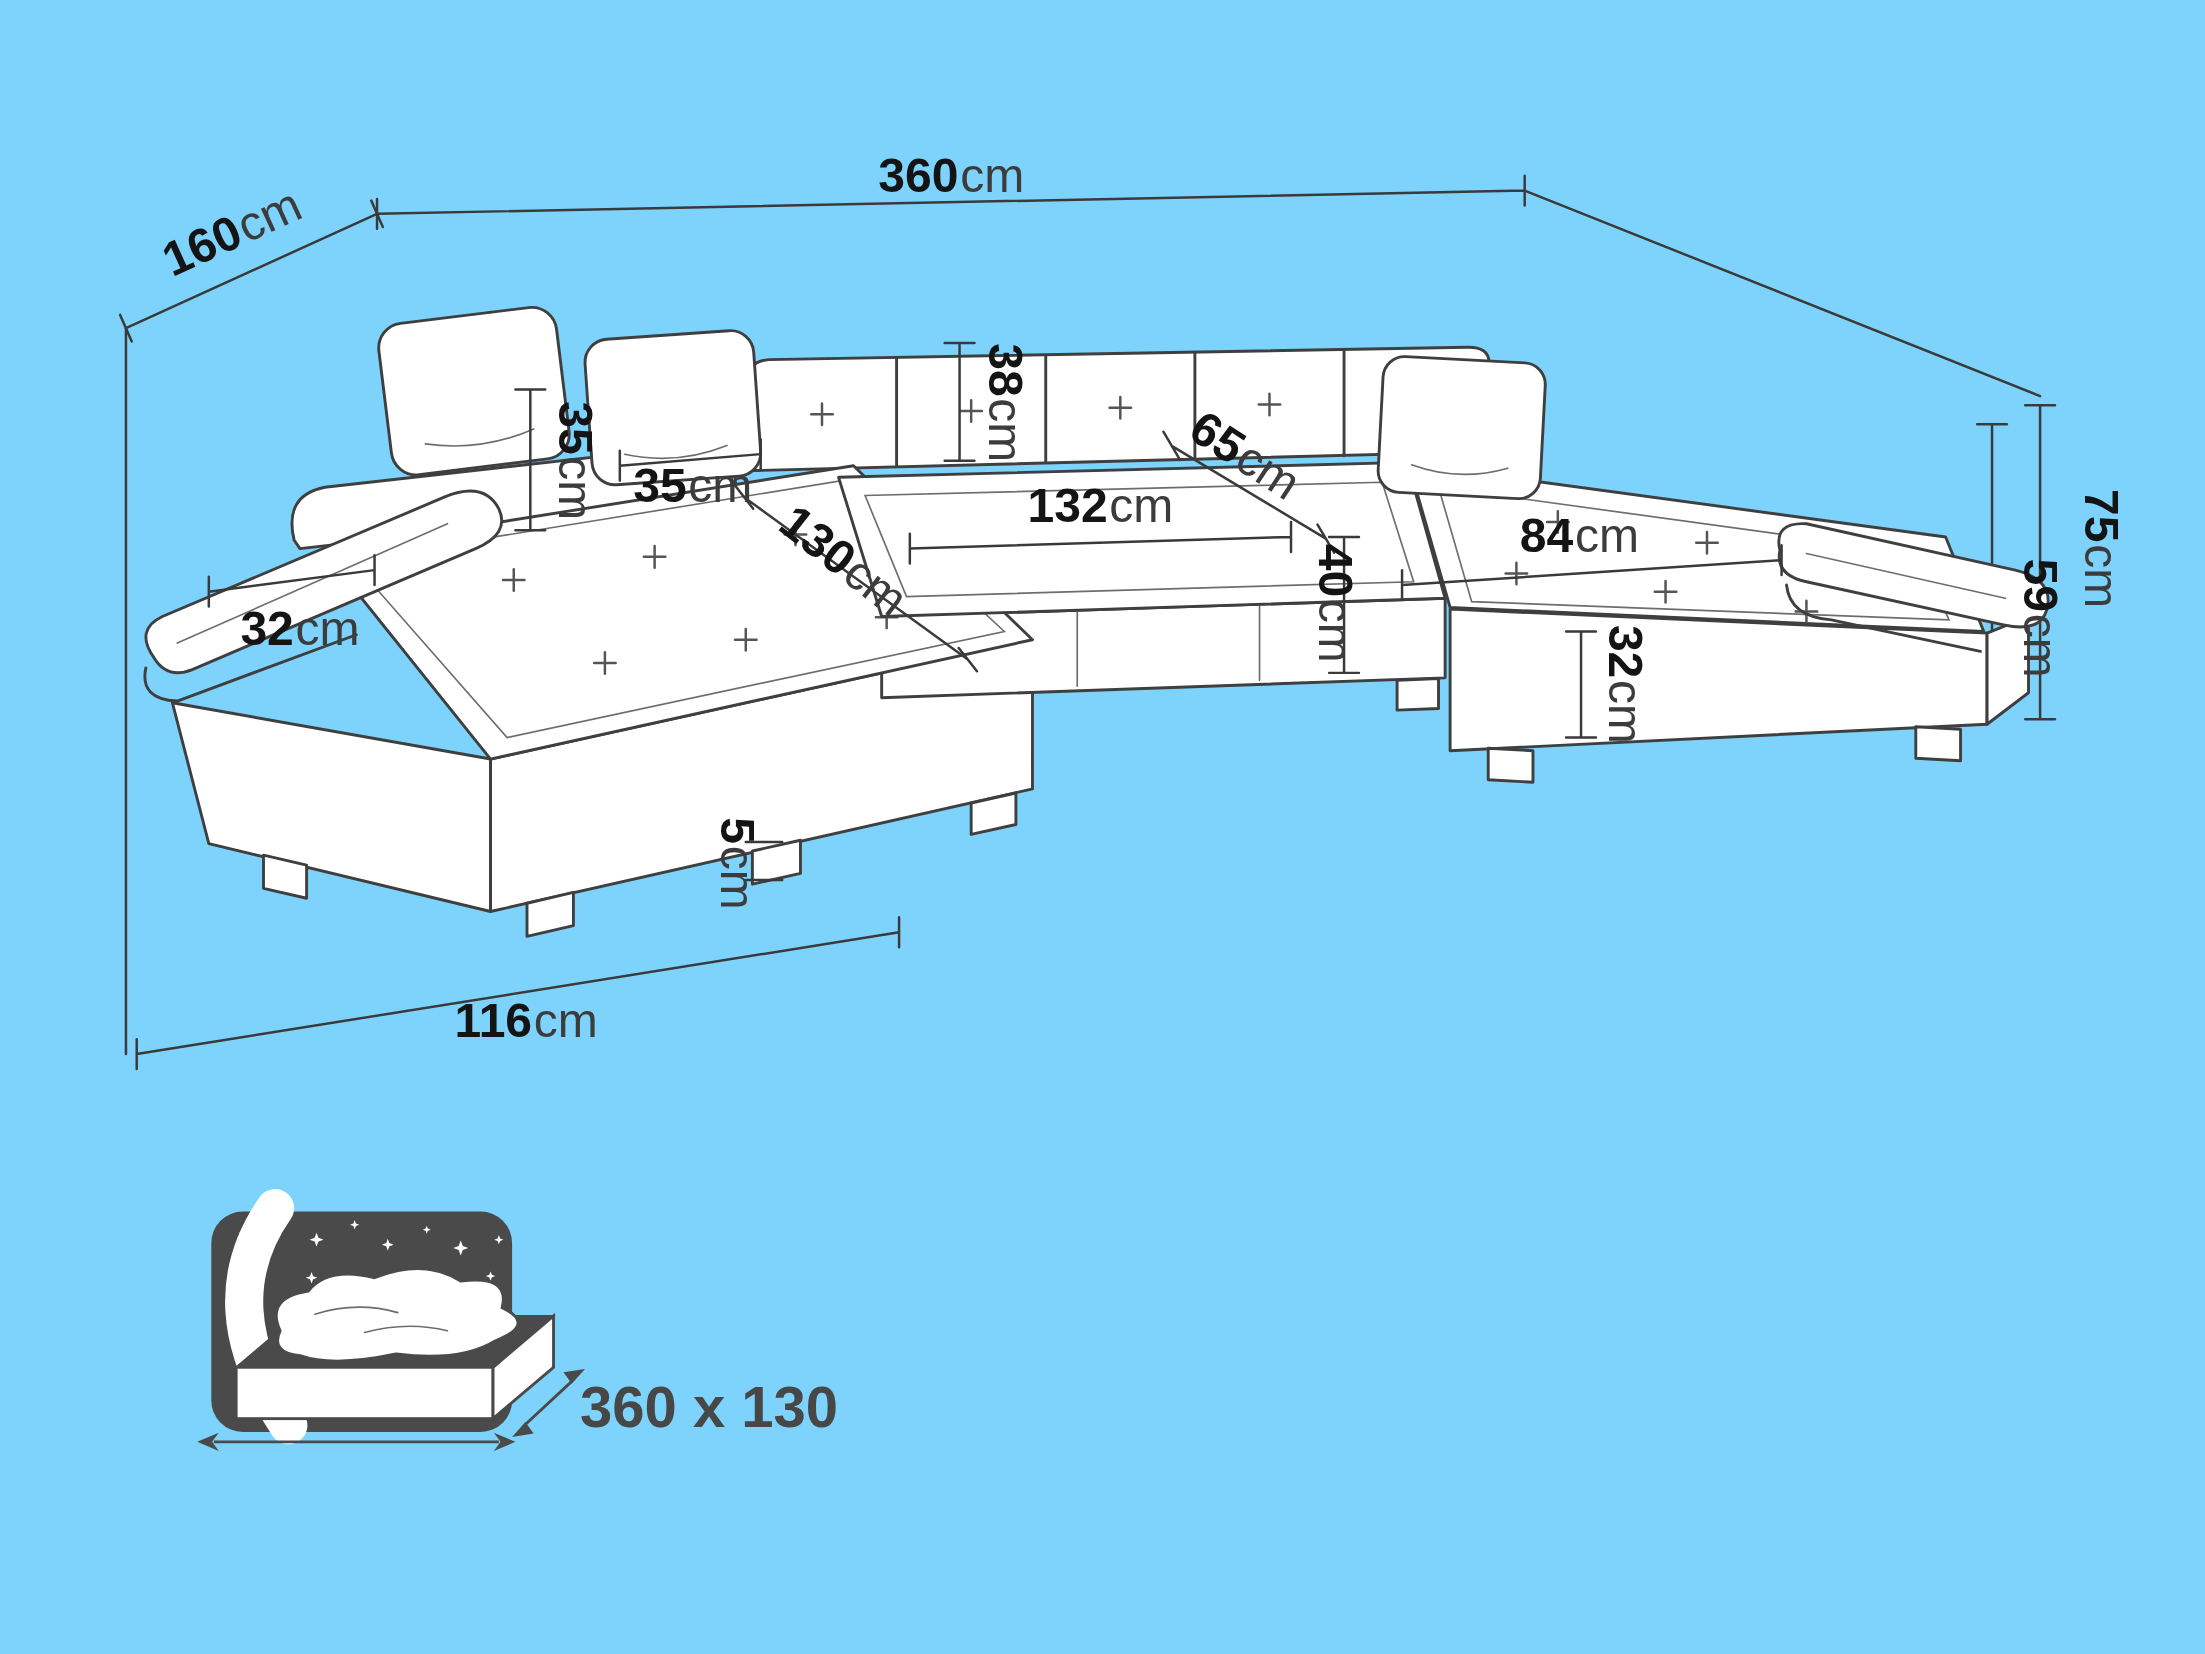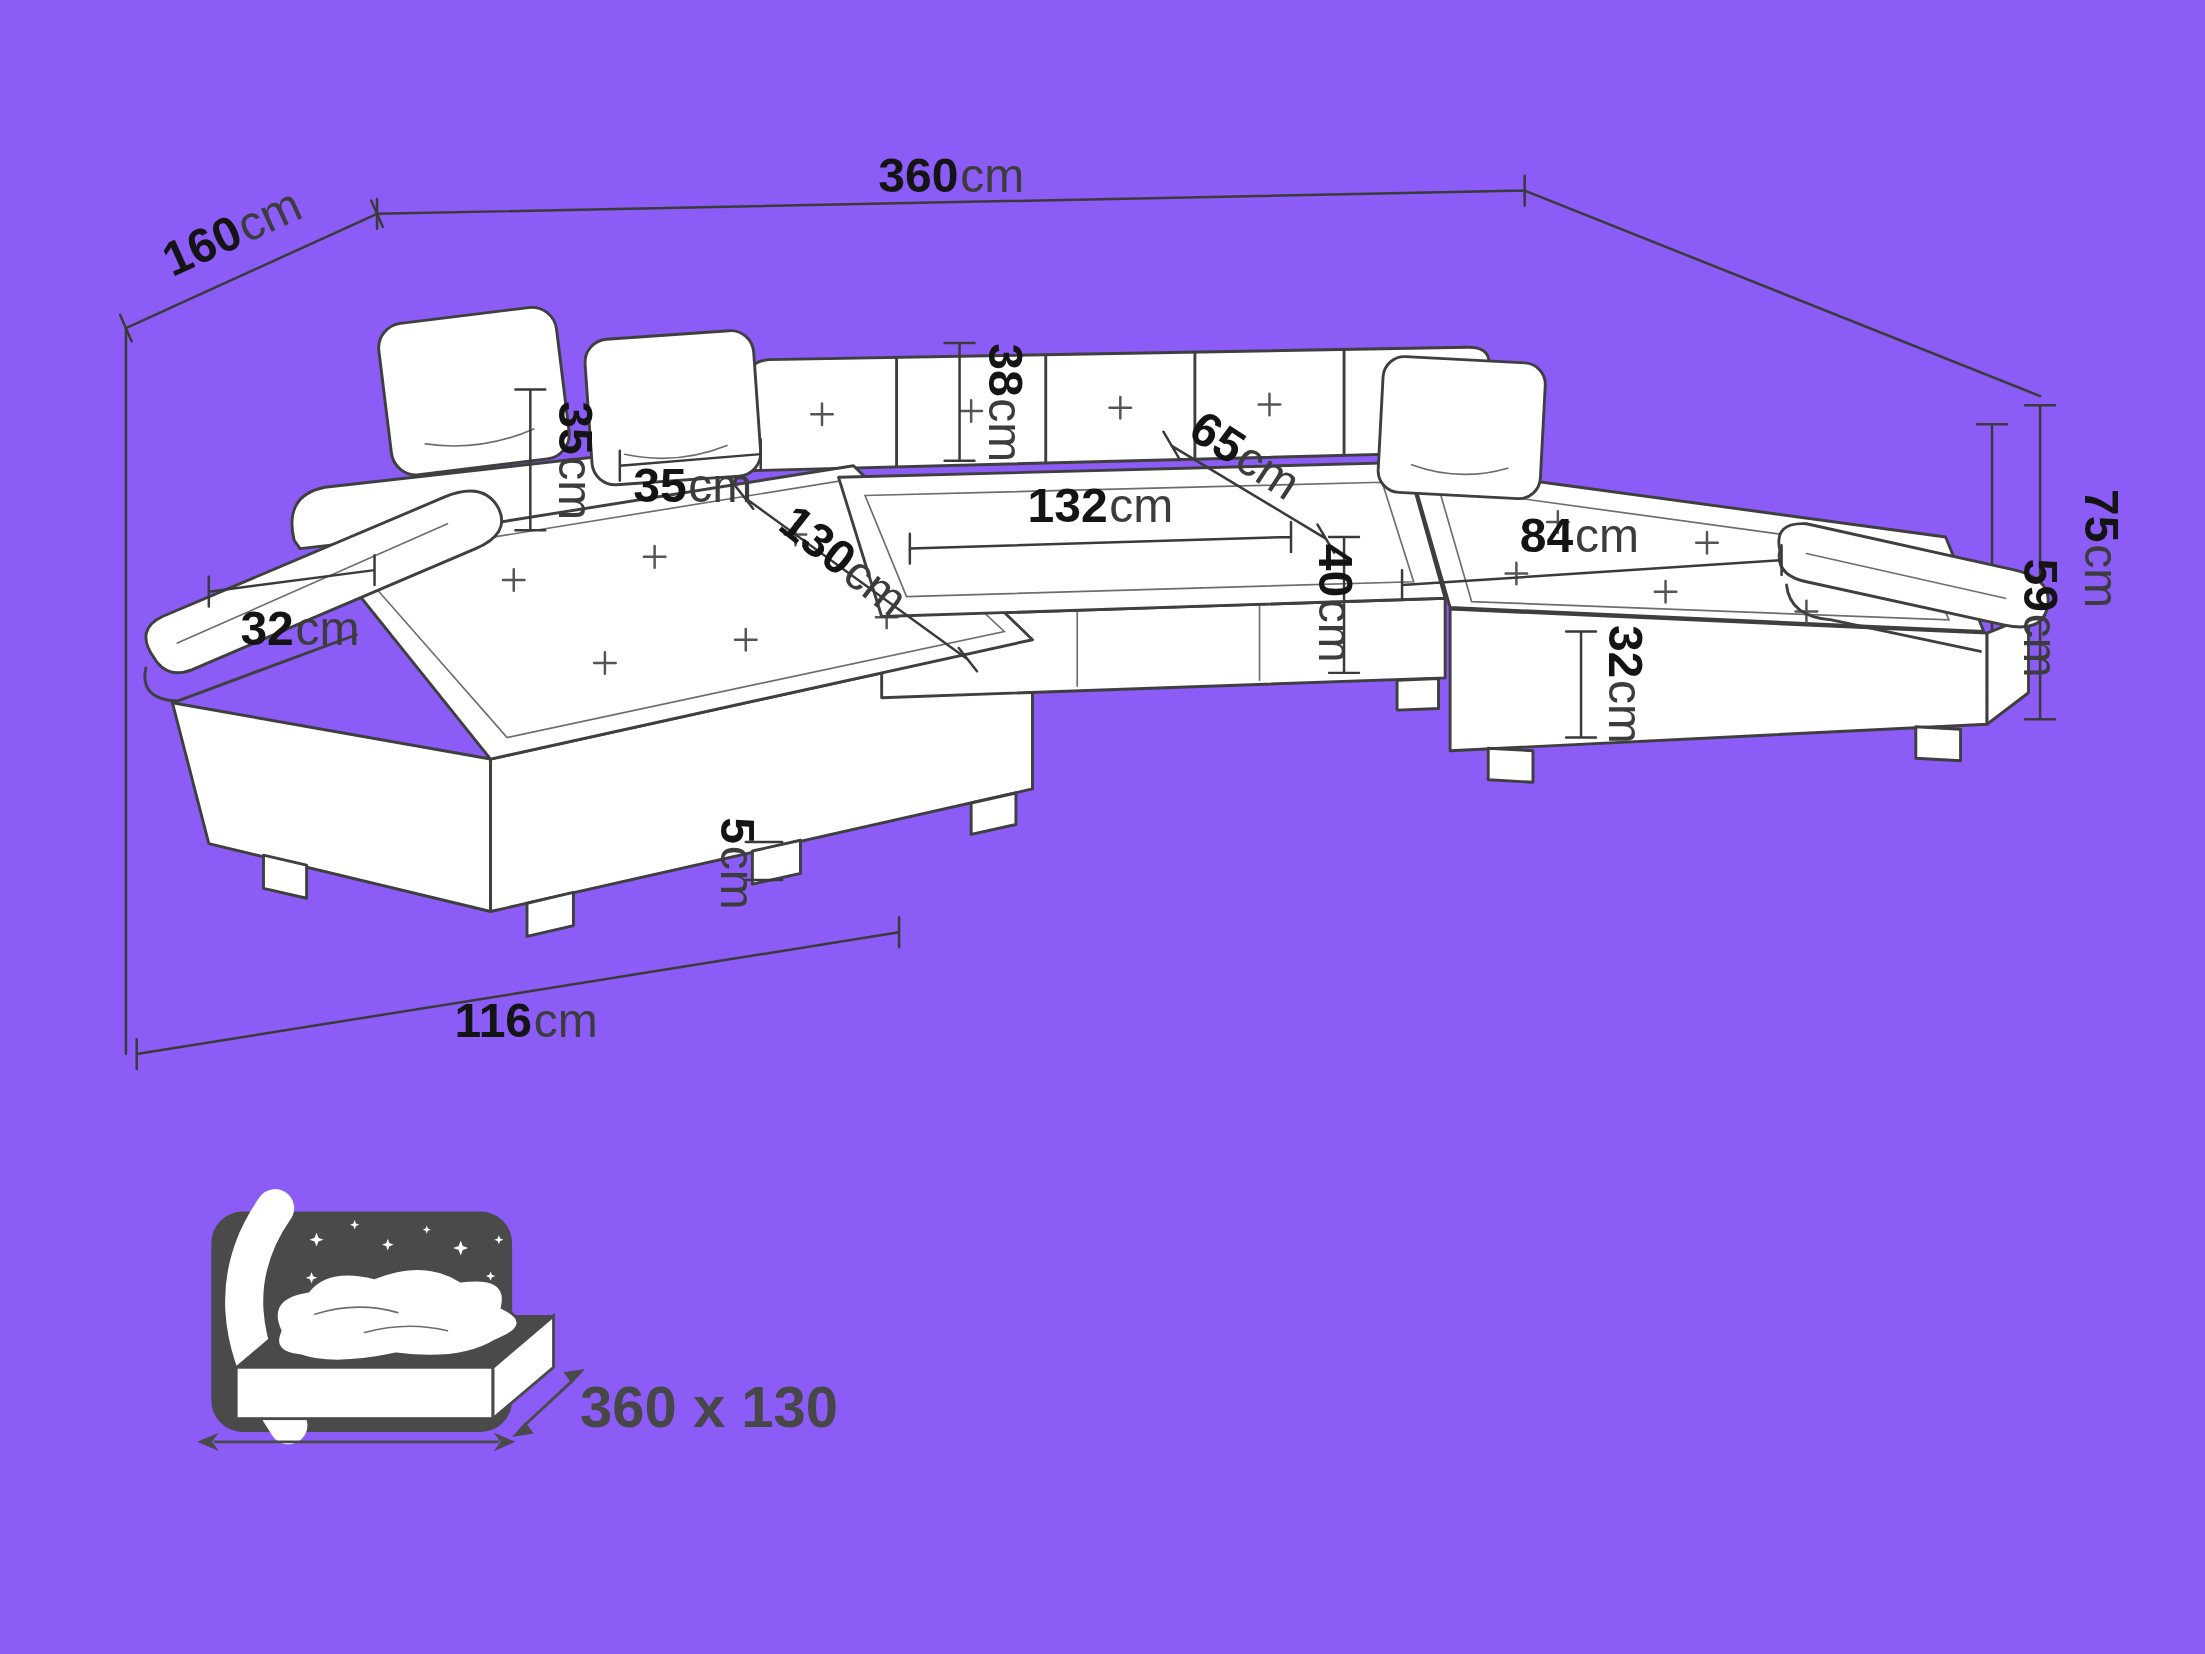--- a/index.html
+++ b/index.html
@@ -1,16 +1,16 @@
 <!DOCTYPE html>
 <html style="font-size:13.3px"><head>
 <meta charset="utf-8">
 <style>
   html,body{margin:0;padding:0;background:#ffffff;}
-  .canvas{position:relative;width:2205px;height:1654px;background:#8b5cf6;overflow:hidden;
+  .canvas{position:relative;width:2205px;height:1654px;background:#7dd3fc;overflow:hidden;
           font-family:"Liberation Sans",sans-serif;}
   svg{display:block;}
   .ln{stroke:#3f3f3f;stroke-width:3.5;fill:none;stroke-linejoin:round;stroke-linecap:round;}
   .shape{stroke:#3f3f3f;stroke-width:3.5;fill:#ffffff;stroke-linejoin:round;stroke-linecap:round;}
   .thin{stroke:#6d6d6d;stroke-width:2;fill:none;stroke-linecap:round;}
   .tuft{stroke:#555555;stroke-width:3;fill:none;stroke-linecap:round;}
   .dim{stroke:#3a3a3a;stroke-width:3;fill:none;stroke-linecap:round;}
   .dim-text{font-family:"Liberation Sans",sans-serif;font-weight:bold;font-size:58px;fill:#141414;}
   .dim-text .u{font-weight:400;fill:#3c3c3c;}
   .sleep-text{font-family:"Liberation Sans",sans-serif;font-weight:bold;font-size:70px;fill:#474747;}

